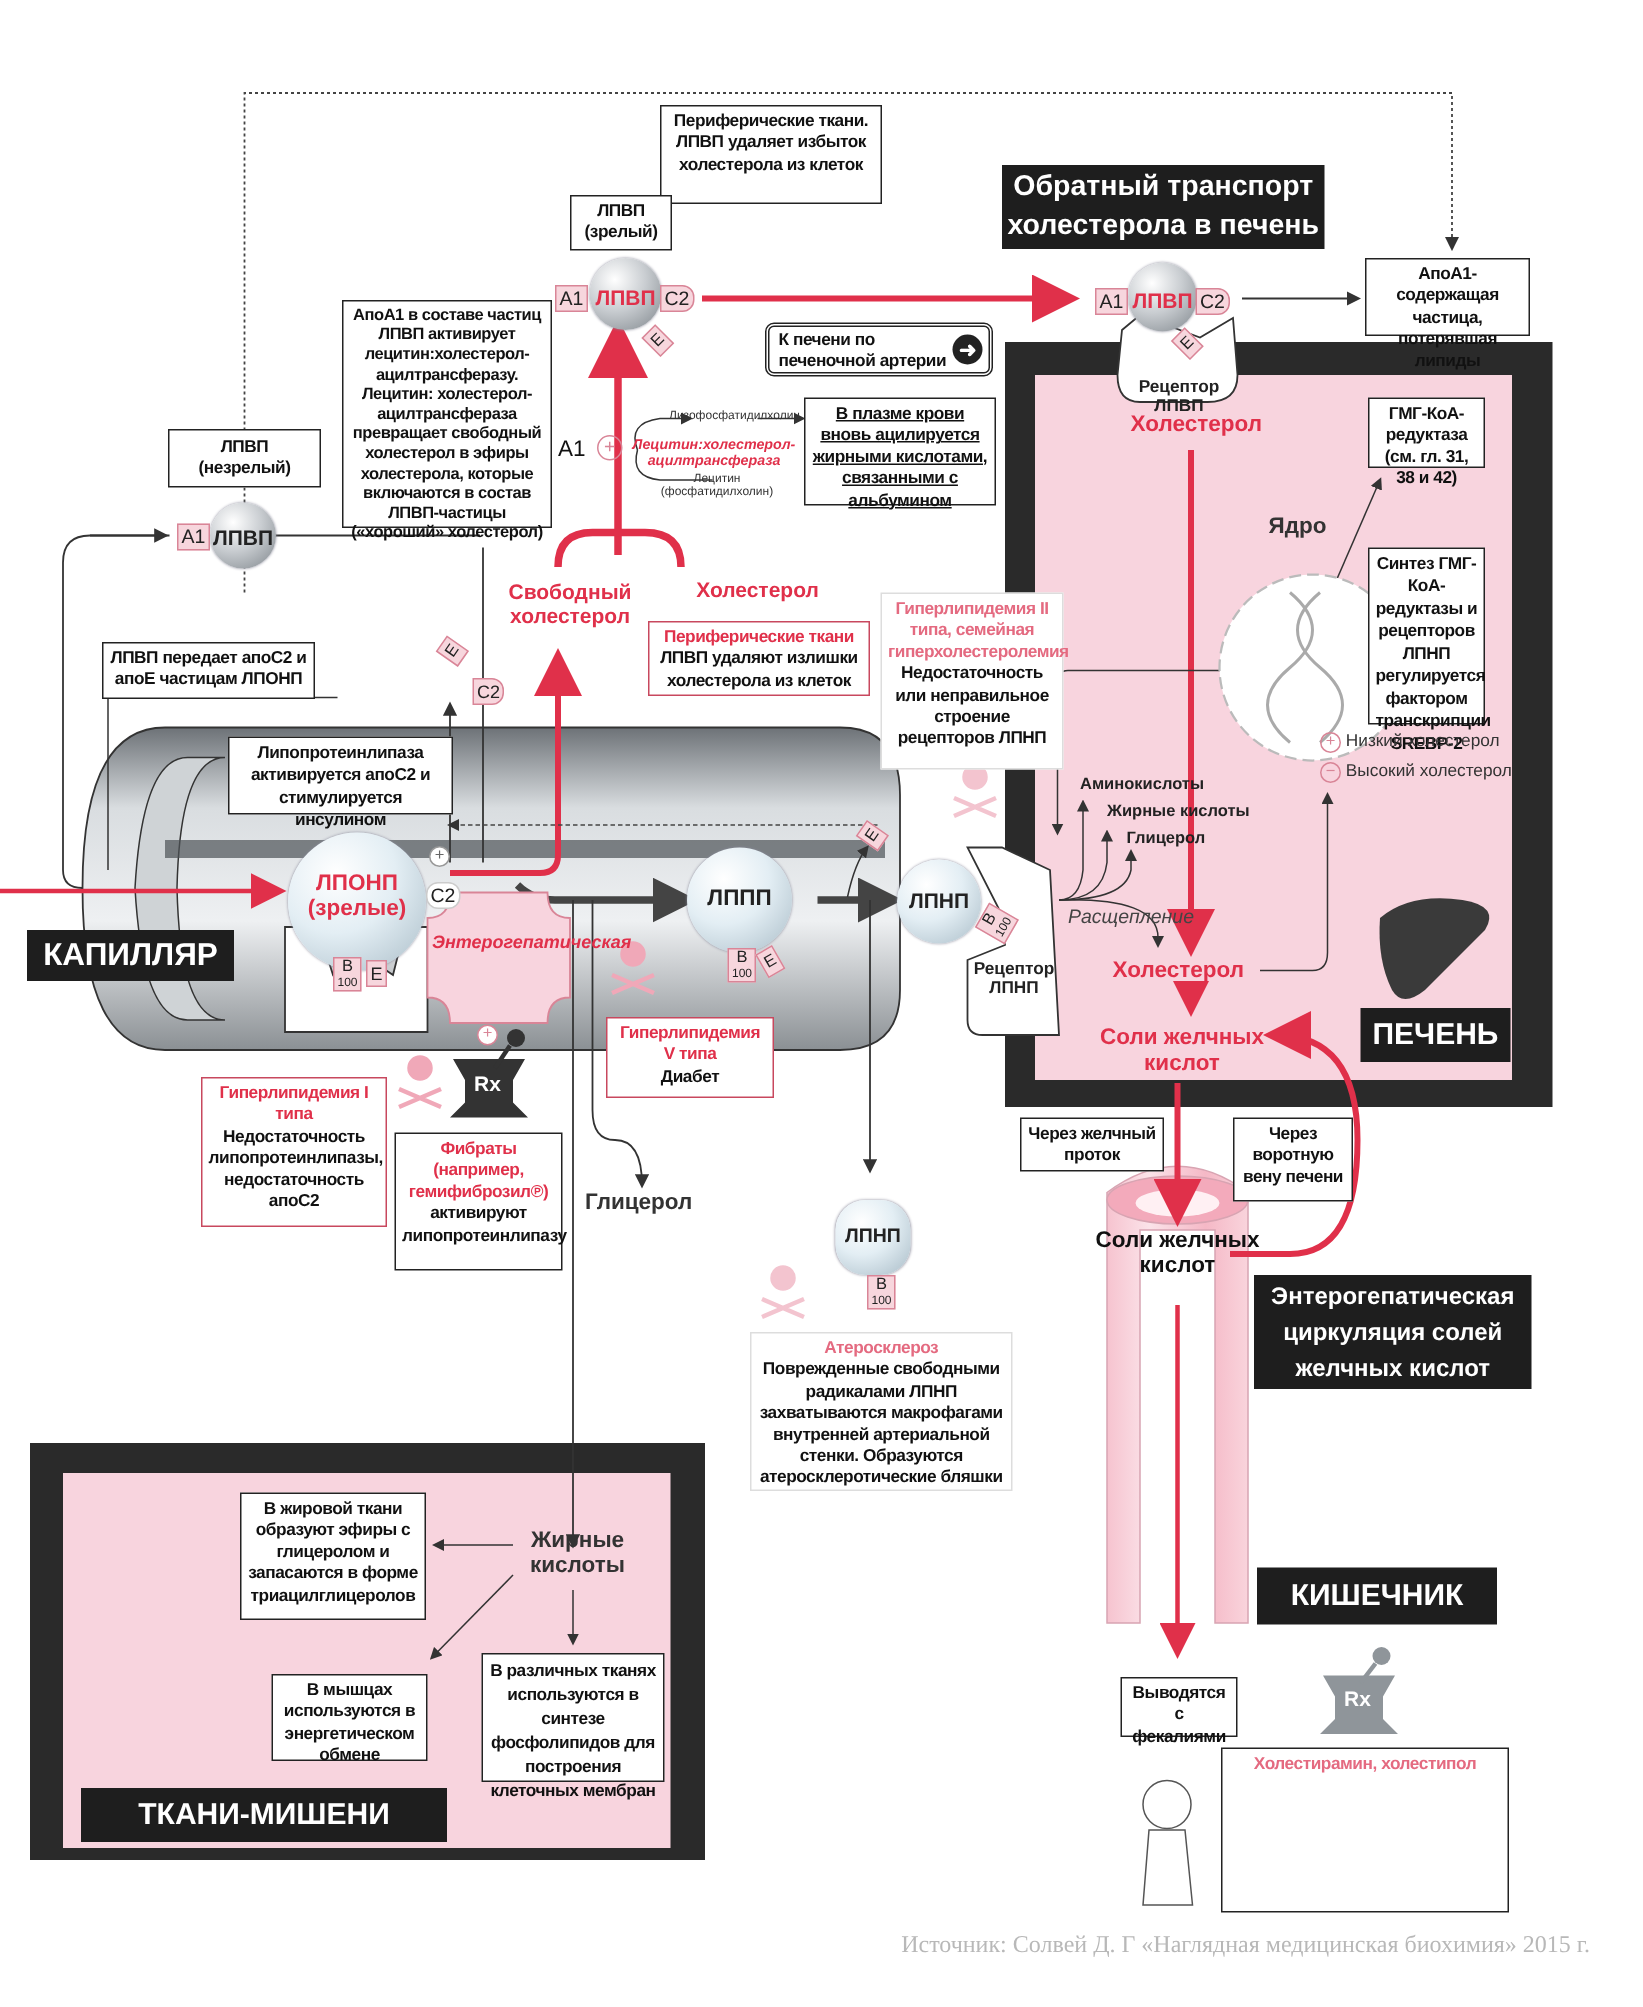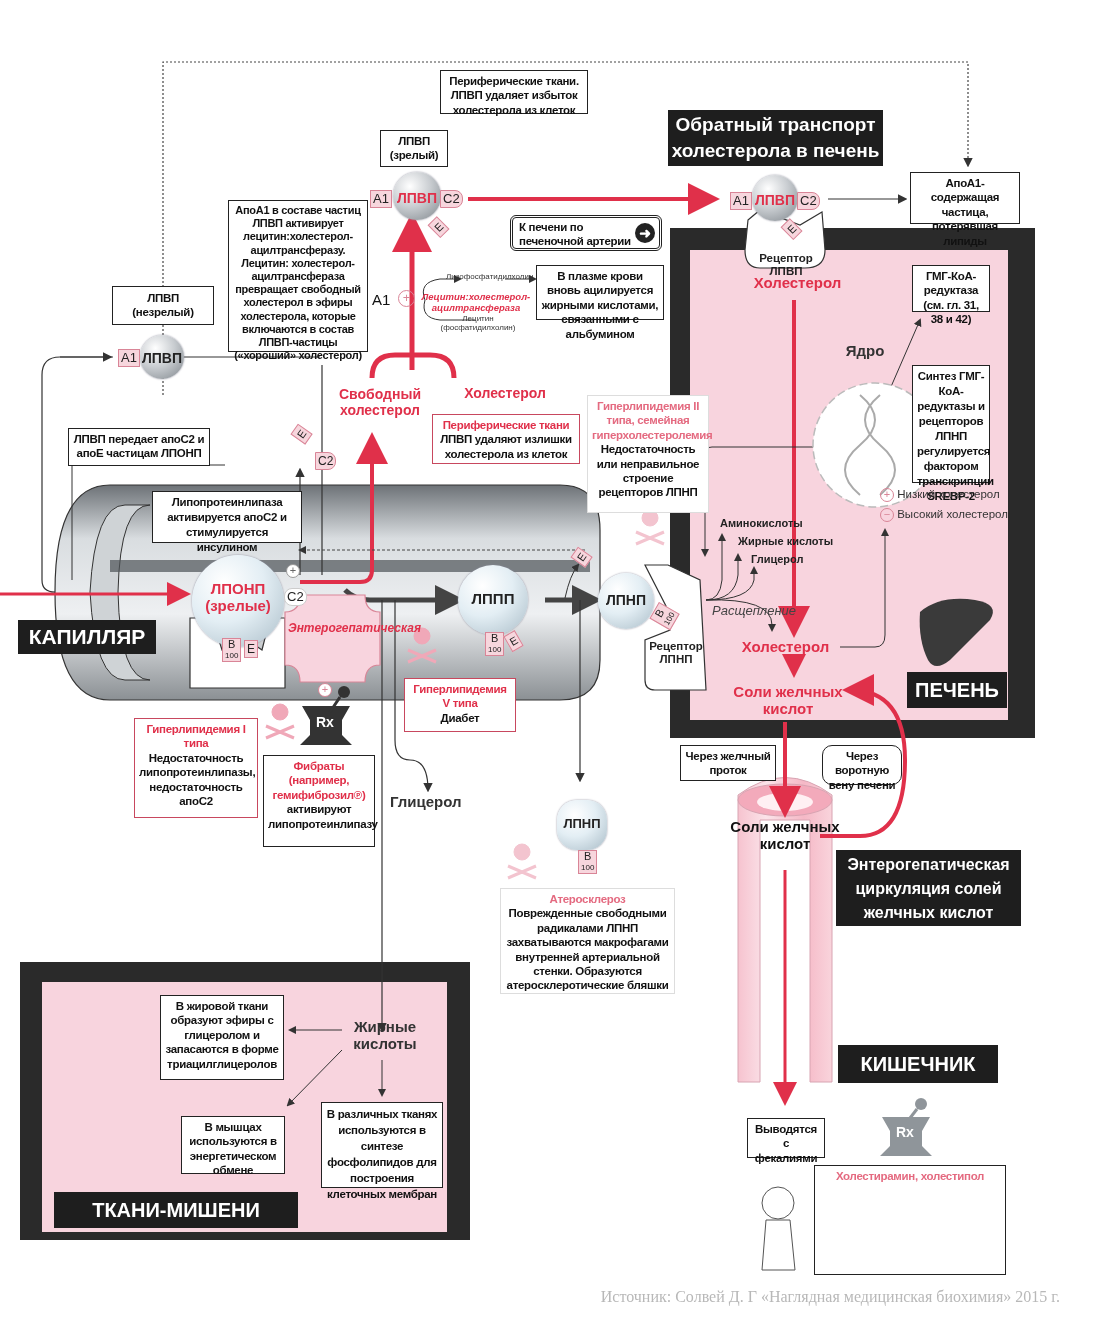--- a/index.html
+++ b/index.html
@@ -189,29 +189,29 @@
 <div class="plabel" style="left:555px;top:816px;width:54px;color:#222;font-size:13px;">ЛПНП</div>
 <span class="tag" style="left:578px;top:850px;font-size:11px;line-height:10px;text-align:center;"><span>B</span><br><span style="font-size:8px;">100</span></span>
 
 <div class="darklabel" style="left:668px;top:110px;width:215px;height:56px;font-size:19px;line-height:26px;padding-top:2px;">Обратный транспорт холестерола в печень</div>
 <div class="darklabel" style="left:18px;top:620px;width:138px;height:34px;font-size:21px;line-height:34px;">КАПИЛЛЯР</div>
 <div class="darklabel" style="left:907px;top:672px;width:100px;height:36px;font-size:20px;line-height:36px;">ПЕЧЕНЬ</div>
 <div class="darklabel" style="left:838px;top:1045px;width:160px;height:38px;font-size:20px;line-height:38px;">КИШЕЧНИК</div>
 <div class="darklabel" style="left:54px;top:1192px;width:244px;height:36px;font-size:20px;line-height:36px;">ТКАНИ-МИШЕНИ</div>
 <div class="darklabel" style="left:836px;top:850px;width:185px;height:76px;font-size:16px;line-height:24px;padding-top:3px;">Энтерогепатическая циркуляция солей желчных кислот</div>
 
-<div class="box" style="left:440px;top:70px;width:148px;height:44px;">Периферические ткани. ЛПВП удаляет избыток холестерола из клеток</div>
+<div class="box" style="left:440px;top:70px;width:148px;height:66px;">Периферические ткани. ЛПВП удаляет избыток холестерола из клеток</div>
 <div class="box" style="left:380px;top:130px;width:68px;height:37px;">ЛПВП (зрелый)</div>
 <div class="box" style="left:112px;top:286px;width:102px;height:39px;padding-top:4px;">ЛПВП (незрелый)</div>
 <div class="box" style="left:228px;top:200px;width:140px;height:152px;font-size:11px;line-height:13.2px;">АпоА1 в составе частиц ЛПВП активирует лецитин:холестерол-ацилтрансферазу. Лецитин: холестерол-ацилтрансфераза превращает свободный холестерол в эфиры холестерола, которые включаются в состав ЛПВП-частицы («хороший» холестерол)</div>
 <div class="box" style="left:510px;top:215px;width:152px;height:36px;border-radius:6px;border:3px double #222;text-align:left;padding:2px 28px 0 6px;">
   <span>К печени по печеночной артерии</span>
   <span style="position:absolute;right:4px;top:5px;width:20px;height:20px;border-radius:50%;background:#222;color:#fff;text-align:center;line-height:20px;font-size:14px;">➜</span>
 </div>
-<div class="box" style="left:536px;top:265px;width:128px;height:55px;">В плазме крови вновь ацилируется жирными кислотами, связанными с альбумином</div>
+<div class="box" style="left:536px;top:265px;width:128px;height:72px;text-decoration:underline;">В плазме крови вновь ацилируется жирными кислотами, связанными с альбумином</div>
 <div class="box" style="left:910px;top:172px;width:110px;height:52px;">АпоА1-содержащая частица, потерявшая липиды</div>
 <div class="blacktext" style="left:746px;top:252px;width:80px;font-size:11.5px;">Рецептор ЛПВП</div>
 <div class="box" style="left:912px;top:265px;width:78px;height:47px;">ГМГ-КоА-редуктаза (см. гл. 31, 38 и 42)</div>
 <div class="box" style="left:912px;top:365px;width:78px;height:118px;line-height:15px;">Синтез ГМГ-КоА-редуктазы и рецепторов ЛПНП регулируется фактором транскрипции SREBP-2</div>
 <div class="box" style="left:68px;top:428px;width:142px;height:38px;">ЛПВП передает апоС2 и апоЕ частицам ЛПОНП</div>
 <div class="box" style="left:152px;top:491px;width:150px;height:52px;line-height:15px;">Липопротеинлипаза активируется апоС2 и стимулируется инсулином</div>
 <div class="box pinkborder" style="left:432px;top:414px;width:148px;height:50px;">
   <span class="redhead">Периферические ткани</span><br>
   <span>ЛПВП удаляют излишки холестерола из клеток</span>
 </div>
@@ -232,21 +232,21 @@
 </div>
 <div class="box pinkborder" style="left:404px;top:678px;width:112px;height:54px;">
   <span class="redhead">Гиперлипидемия V типа</span><br>
   <span>Диабет</span>
 </div>
 <div class="box" style="left:500px;top:888px;width:175px;height:106px;border-color:#ddd;">
   <span class="pinkhead">Атеросклероз</span><br>
   <span>Поврежденные свободными радикалами ЛПНП захватываются макрофагами внутренней артериальной стенки. Образуются атеросклеротические бляшки</span>
 </div>
 <div class="box" style="left:680px;top:745px;width:96px;height:36px;">Через желчный проток</div>
-<div class="box" style="left:822px;top:745px;width:80px;height:40px;border-radius:10px;">Через воротную вену печени</div>
+<div class="box" style="left:822px;top:745px;width:80px;height:56px;">Через воротную вену печени</div>
 <div class="box" style="left:747px;top:1118px;width:78px;height:40px;">Выводятся с фекалиями</div>
 <div class="box" style="left:814px;top:1165px;width:192px;height:110px;line-height:14px;">
   <span class="pinkhead">Холестирамин, холестипол</span><br>
 </div>
 <div class="box" style="left:160px;top:995px;width:124px;height:85px;">В жировой ткани образуют эфиры с глицеролом и запасаются в форме триацилглицеролов</div>
 <div class="box" style="left:181px;top:1116px;width:104px;height:58px;">В мышцах используются в энергетическом обмене</div>
 <div class="box" style="left:321px;top:1102px;width:122px;height:86px;line-height:16px;">В различных тканях используются в синтезе фосфолипидов для построения клеточных мембран</div>
 
 <div class="abs" style="left:372px;top:291px;font-size:15px;">A1</div>
 <div class="abs" style="left:398px;top:290px;width:15px;height:15px;border:1px solid #d98597;border-radius:50%;color:#d98597;font-size:13px;line-height:14px;text-align:center;">+</div>

